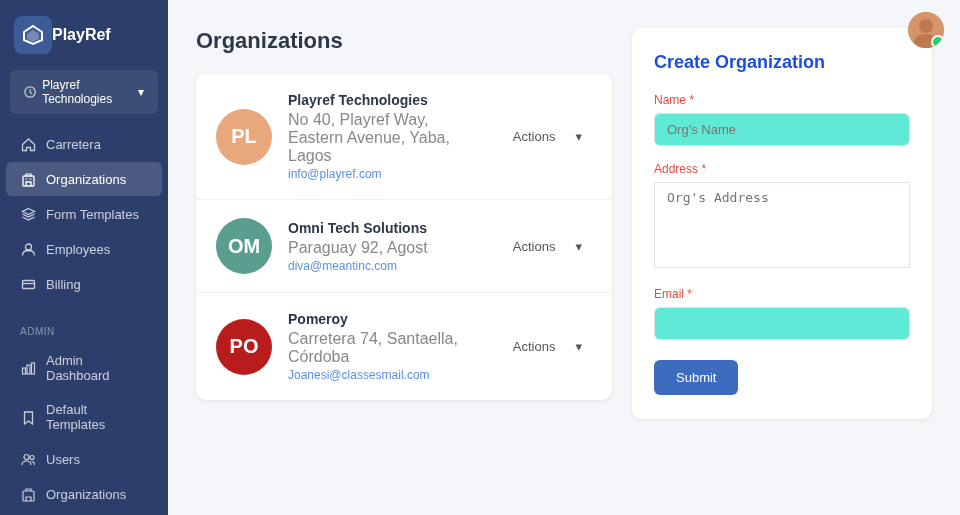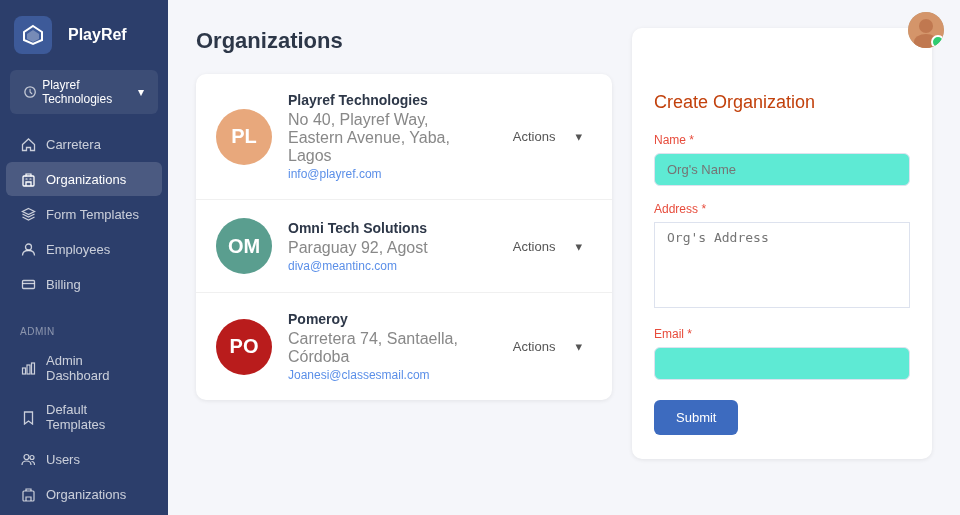--- a/index.html
+++ b/index.html
@@ -14,21 +14,21 @@
       padding: 0;
       flex-shrink: 0;
       height: 515px;
       overflow: hidden;
     }
 
     .sidebar-logo {
       display: flex;
       align-items: center;
       padding: 16px 14px;
-      gap: 16px;
+      gap: 0;
     }
 
     .logo-box {
       width: 38px;
       height: 38px;
       background: #3d5a99;
       border-radius: 8px;
       display: flex;
       align-items: center;
       justify-content: center;
@@ -194,24 +194,23 @@
 
     .create-card {
       background: #fff;
       border-radius: 10px;
       box-shadow: 0 1px 4px rgba(0,0,0,0.08);
       padding: 24px 22px;
     }
 
     .create-title {
       font-size: 18px;
-      font-weight: 400;
-      color: #c2410c;
+      font-weight: 700;
+      color: #1d4ed8;
       margin-bottom: 20px;
-      margin-top: 40px;
     }
 
     .form-group {
       margin-bottom: 16px;
     }
 
     .form-label {
       font-size: 12px;
       font-weight: 500;
       color: #555;

